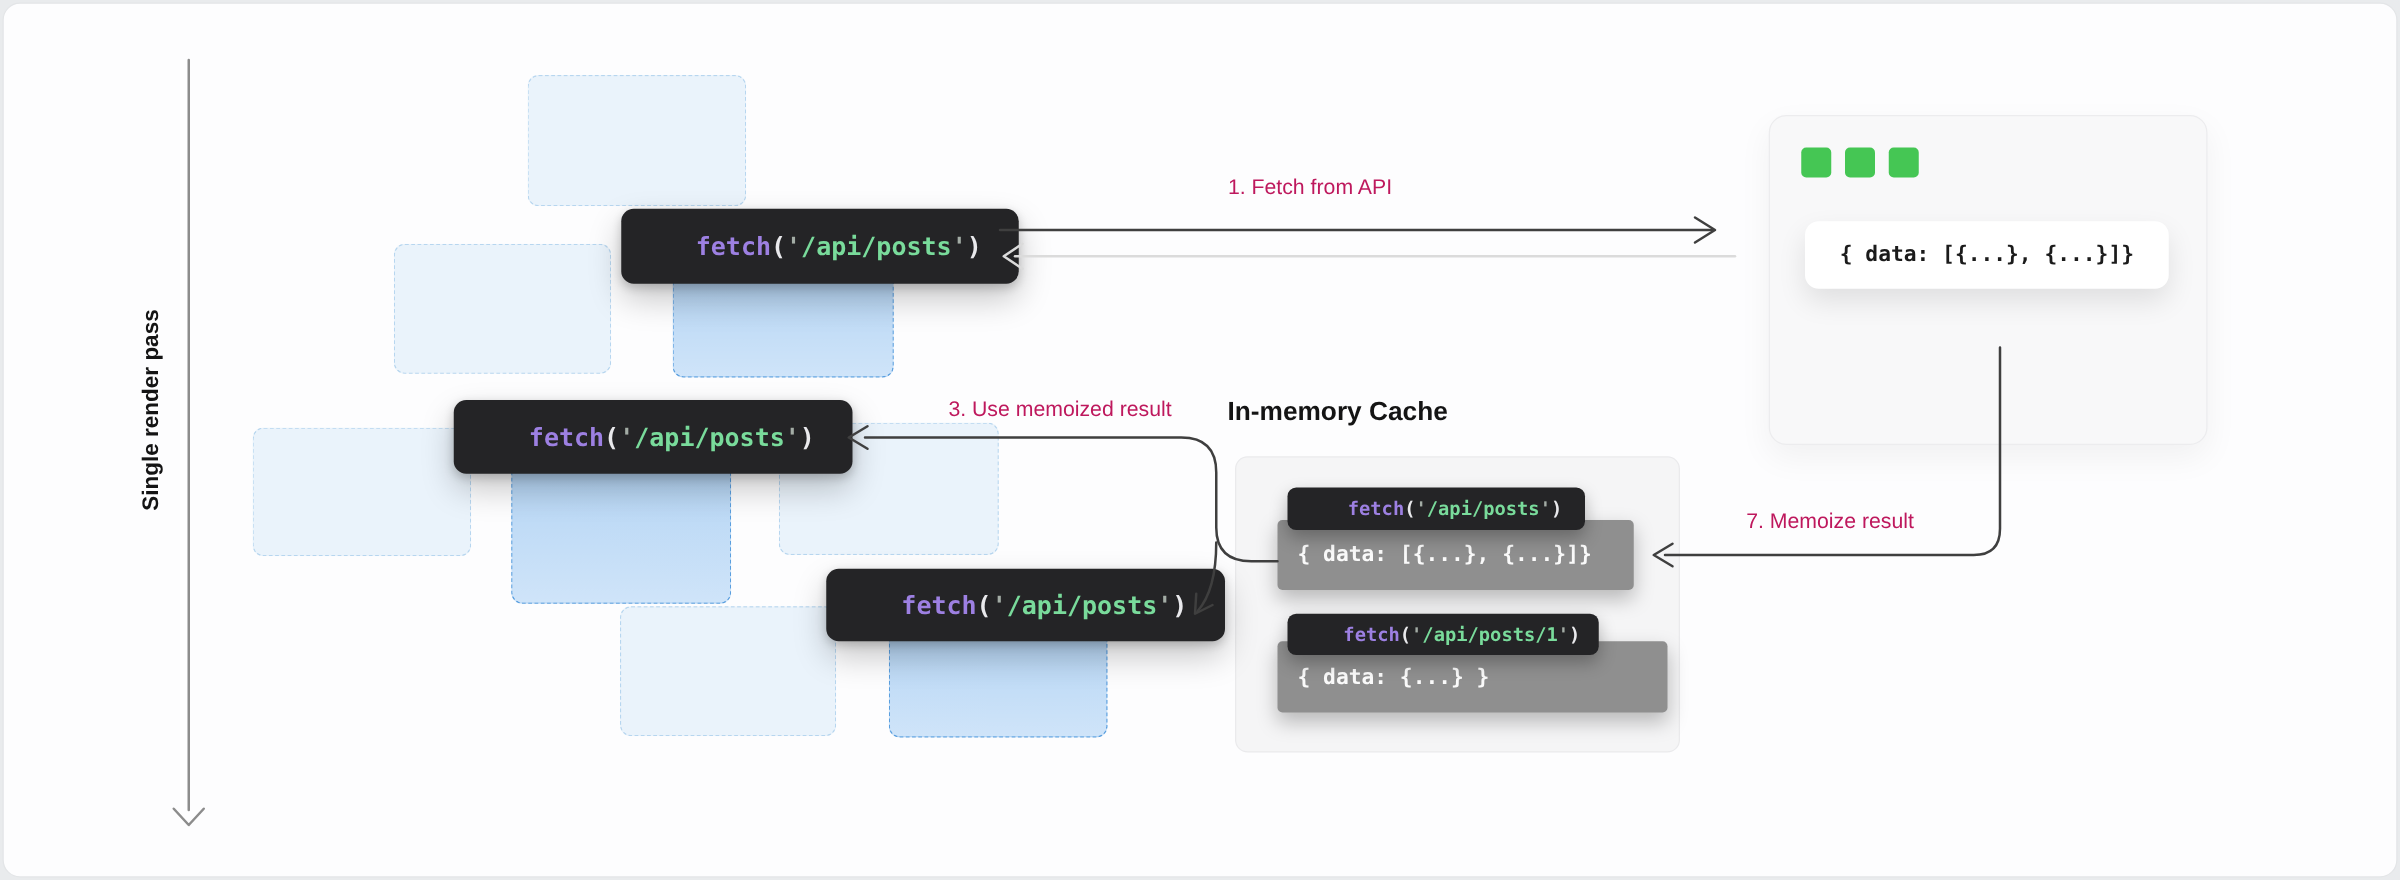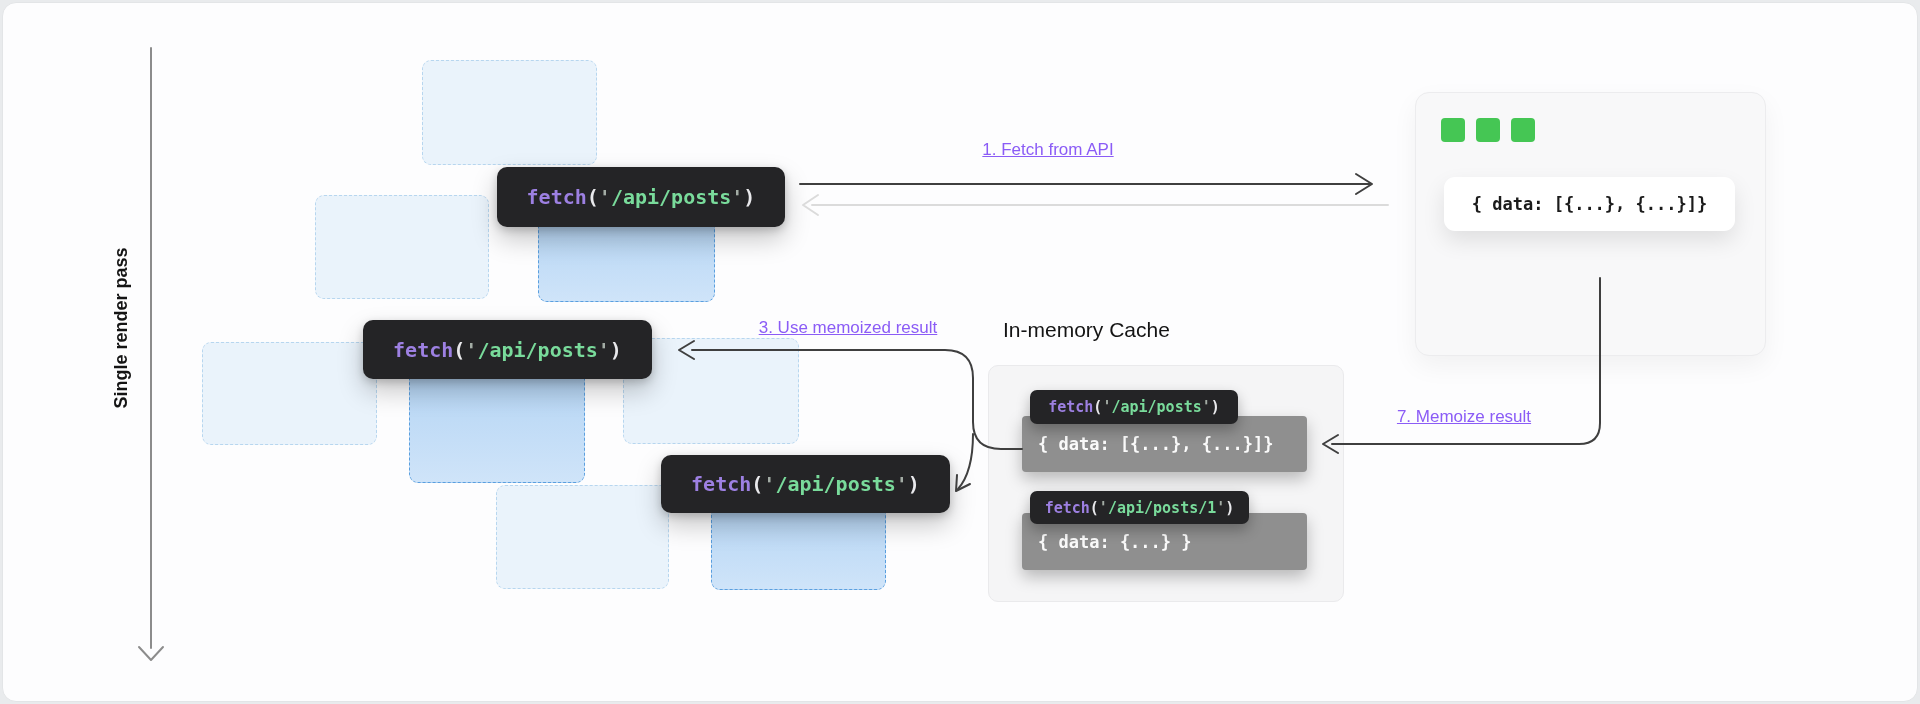--- a/index.html
+++ b/index.html
@@ -12,52 +12,52 @@
   .ph{position:absolute;border:1.6px dashed #b7d6ef;border-radius:9px;
       background:#eaf3fb;}
   .ph.hl{border:1.6px dashed #5a9fdf;
       background:linear-gradient(180deg,#b0d2f3 0%,#cfe4f9 100%);}
 
   
   .codebox{position:absolute;background:#242426;border-radius:10px;
       display:flex;align-items:center;justify-content:center;
       font-family:"DejaVu Sans Mono",monospace;font-weight:700;
       box-shadow:0 12px 26px rgba(0,0,0,.22),0 3px 8px rgba(0,0,0,.18);
-      white-space:nowrap;z-index:20;}
+      white-space:nowrap;z-index:20;padding-left:30px;}
   .codebox.big{font-size:20px;}
   .codebox.chip{font-size:15px;border-radius:7px;
       box-shadow:0 6px 14px rgba(0,0,0,.28);}
   .tk{color:#9d80e2;}  
   .tp{color:#e9e9ec;}  
   .tq{color:#a3aca5;}  
   .ts{color:#79db9b;}  
 
   
   .steplabel{position:absolute;transform:translateX(-50%);
-      font-size:17px;color:#8b5cf6;white-space:nowrap;z-index:30;text-decoration:underline;}
+      font-size:17px;color:#be185d;white-space:nowrap;z-index:30;}
   .axis-label{position:absolute;left:121px;top:328px;
       transform:translate(-50%,-50%) rotate(-90deg);
       font-size:18px;font-weight:700;color:#141414;white-space:nowrap;}
 
   
   .server{position:absolute;left:1415px;top:92px;width:349px;height:262px;
       background:#f8f8f9;border:1px solid #ececee;border-radius:14px;
       box-shadow:0 10px 26px rgba(0,0,0,.05);z-index:10;}
   .sq{position:absolute;top:25px;width:24px;height:24px;border-radius:4px;
       background:#45c654;}
   .pill{position:absolute;left:28px;top:84px;width:291px;height:54px;
       background:#ffffff;border-radius:11px;
       box-shadow:0 10px 22px rgba(0,0,0,.10);
       display:flex;align-items:center;justify-content:center;
       font-family:"DejaVu Sans Mono",monospace;font-size:17px;
       font-weight:700;color:#1b1b1b;white-space:nowrap;}
 
   
-  .cache-title{position:absolute;left:1003px;top:318px;font-size:21px;
-      font-weight:400;color:#141414;z-index:15;}
+  .cache-title{position:absolute;left:982px;top:318px;font-size:21px;
+      font-weight:700;color:#141414;z-index:15;}
   .cache-panel{position:absolute;left:988px;top:365px;width:354px;height:235px;
       background:#f5f5f6;border:1px solid #eaeaec;border-radius:10px;z-index:10;}
   .cache-val{position:absolute;background:#8f8f8f;border-radius:4px;
       box-shadow:0 7px 16px rgba(0,0,0,.25);
       display:flex;align-items:center;padding-left:16px;box-sizing:border-box;
       font-family:"DejaVu Sans Mono",monospace;font-size:17px;font-weight:700;
       color:#fafafa;white-space:nowrap;z-index:12;}
 
   
   #arrows{position:absolute;left:0;top:0;z-index:40;pointer-events:none;}
@@ -129,21 +129,21 @@
   <div class="cache-val" style="left:1022px;top:416px;width:285px;height:56px">{ data: [{...}, {...}]}</div>
   <div class="codebox chip" style="left:1030px;top:390px;width:208px;height:34px">
       <span class="tk">fetch</span>
       <span class="tp">(</span>
       <span class="tq">'</span>
       <span class="ts">/api/posts</span>
       <span class="tq">'</span>
       <span class="tp">)</span>
     </div>
 
-  <div class="cache-val" style="left:1022px;top:513px;width:285px;height:57px">{ data: {...} }</div>
+  <div class="cache-val" style="left:1022px;top:513px;width:312px;height:57px">{ data: {...} }</div>
   <div class="codebox chip" style="left:1030px;top:491px;width:219px;height:33px">
       <span class="tk">fetch</span>
       <span class="tp">(</span>
       <span class="tq">'</span>
       <span class="ts">/api/posts/1</span>
       <span class="tq">'</span>
       <span class="tp">)</span>
     </div>
 
   <svg id="arrows" width="1920" height="704" viewBox="0 0 1920 704">

